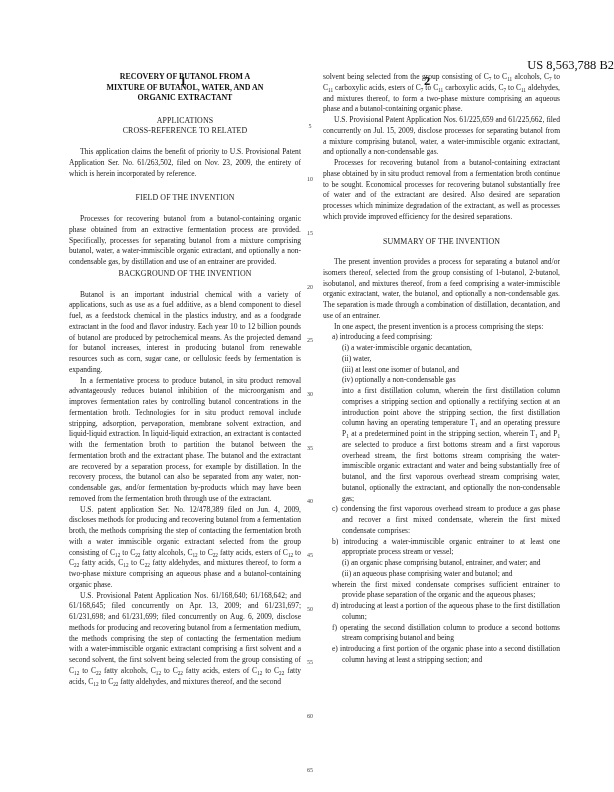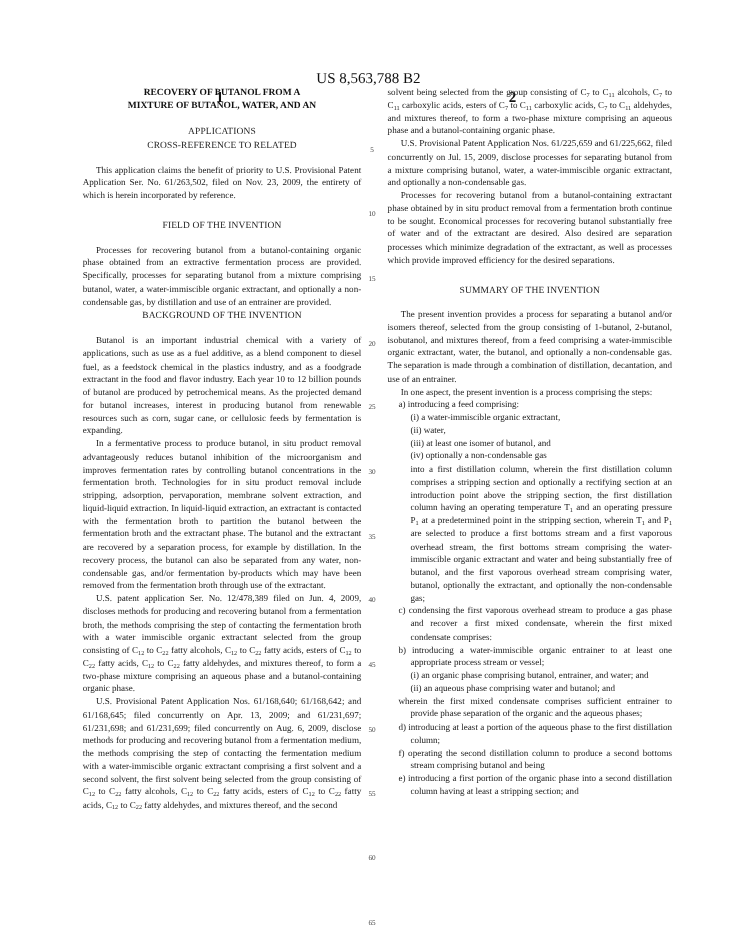--- a/index.html
+++ b/index.html
@@ -2,21 +2,21 @@
 <html><head>
 <meta charset="utf-8">
 <style>
   html, body { margin: 0; padding: 0; background: #ffffff; }
   body {
     width: 614px; height: 792px; position: relative; overflow: hidden;
     font-family: "Liberation Serif", "DejaVu Serif", serif;
     color: #222;
   }
   .patno {
-    position: absolute; top: 58px; left: 0; width: 614px; text-align: center;
+    position: absolute; top: 58px; left: 0; width: 614px; text-align: right;
     font-size: 12.5px; color: #111;
   }
   .colnum {
     position: absolute; top: 74px; font-size: 12.5px; font-weight: bold; color: #111;
   }
   .col {
     position: absolute; top: 72px; width: 232px;
     font-size: 7.55px; line-height: 10.75px; text-align: justify;
   }
   .col.left { left: 69px; }
@@ -45,20 +45,21 @@
 <body>
 
 <div class="patno">US 8,563,788 B2</div>
 <div class="colnum" style="left:180px;">1</div>
 <div class="colnum" style="left:424px;">2</div>
 
 <div class="col left">
   <div class="title">
     <div>RECOVERY OF BUTANOL FROM A</div>
     <div>MIXTURE OF BUTANOL, WATER, AND AN</div>
+    <div>ORGANIC EXTRACTANT</div>
   </div>
 
   <div class="heading">
     <div>APPLICATIONS</div>
     <div>CROSS-REFERENCE TO RELATED</div>
   </div>
   <p>This application claims the benefit of priority to U.S. Provisional Patent Application Ser. No. 61/263,502, filed on Nov. 23, 2009, the entirety of which is herein incorporated by reference.</p>
 
   <div class="heading" style="margin-top:14px;">FIELD OF THE INVENTION</div>
   <p>Processes for recovering butanol from a butanol-containing organic phase obtained from an extractive fermentation process are provided. Specifically, processes for separating butanol from a mixture comprising butanol, water, a water-immiscible organic extractant, and optionally a non-condensable gas, by distillation and use of an entrainer are provided.</p>
@@ -89,21 +90,21 @@
 <div class="col right">
   <p class="noindent"><span>solvent being selected from the group consisting of </span>C<sub>7</sub> to C<sub>11</sub> alcohols, C<sub>7</sub> to C<sub>11</sub> carboxylic acids, esters of C<sub>7</sub> to C<sub>11</sub> carboxylic acids, C<sub>7</sub> to C<sub>11</sub> aldehydes, and mixtures thereof, to form a two-phase mixture comprising an aqueous phase and a butanol-containing organic phase.</p>
   <p>U.S. Provisional Patent Application Nos. 61/225,659 and 61/225,662, filed concurrently on Jul. 15, 2009, disclose processes for separating butanol from a mixture comprising butanol, water, a water-immiscible organic extractant, and optionally a non-condensable gas.</p>
   <p>Processes for recovering butanol from a butanol-containing extractant phase obtained by in situ product removal from a fermentation broth continue to be sought. Economical processes for recovering butanol substantially free of water and of the extractant are desired. Also desired are separation processes which minimize degradation of the extractant, as well as processes which provide improved efficiency for the desired separations.</p>
 
   <div class="heading" style="margin-top:14px;">SUMMARY OF THE INVENTION</div>
   <p>The present invention provides a process for separating a butanol and/or isomers thereof, selected from the group consisting of 1-butanol, 2-butanol, isobutanol, and mixtures thereof, from a feed comprising a water-immiscible organic extractant, water, the butanol, and optionally a non-condensable gas. The separation is made through a combination of distillation, decantation, and use of an entrainer.</p>
   <p>In one aspect, the present invention is a process comprising the steps:</p>
 
   <div class="claim step">a) introducing a feed comprising:</div>
-  <div class="claim sub2">(i) a water-immiscible organic extractant,</div>
+  <div class="claim sub2">(i) a water-immiscible organic decantation,</div>
   <div class="claim sub2">(ii) water,</div>
   <div class="claim sub2">(iii) at least one isomer of butanol, and</div>
   <div class="claim sub2">(iv) optionally a non-condensable gas</div>
   <div class="claim cont">into a first distillation column, wherein the first distillation column comprises a stripping section and optionally a rectifying section at an introduction point above the stripping section, the first distillation column having an operating temperature T<sub>1</sub> and an operating pressure P<sub>1</sub> at a predetermined point in the stripping section, wherein T<sub>1</sub> and P<sub>1</sub> are selected to produce a first bottoms stream and a first vaporous overhead stream, the first bottoms stream comprising the water-immiscible organic extractant and water and being substantially free of butanol, and the first vaporous overhead stream comprising water, butanol, optionally the extractant, and optionally the non-condensable gas;</div>
   <div class="claim step">c) condensing the first vaporous overhead stream to produce a gas phase and recover a first mixed condensate, wherein the first mixed condensate comprises:</div>
   <div class="claim step">b) introducing a water-immiscible organic entrainer to at least one appropriate process stream or vessel;</div>
   <div class="claim sub2">(i) an organic phase comprising butanol, entrainer, and water; and</div>
   <div class="claim sub2">(ii) an aqueous phase comprising water and butanol; and</div>
   <div class="claim step">wherein the first mixed condensate comprises sufficient entrainer to provide phase separation of the organic and the aqueous phases;</div>
   <div class="claim step">d) introducing at least a portion of the aqueous phase to the first distillation column;</div>

